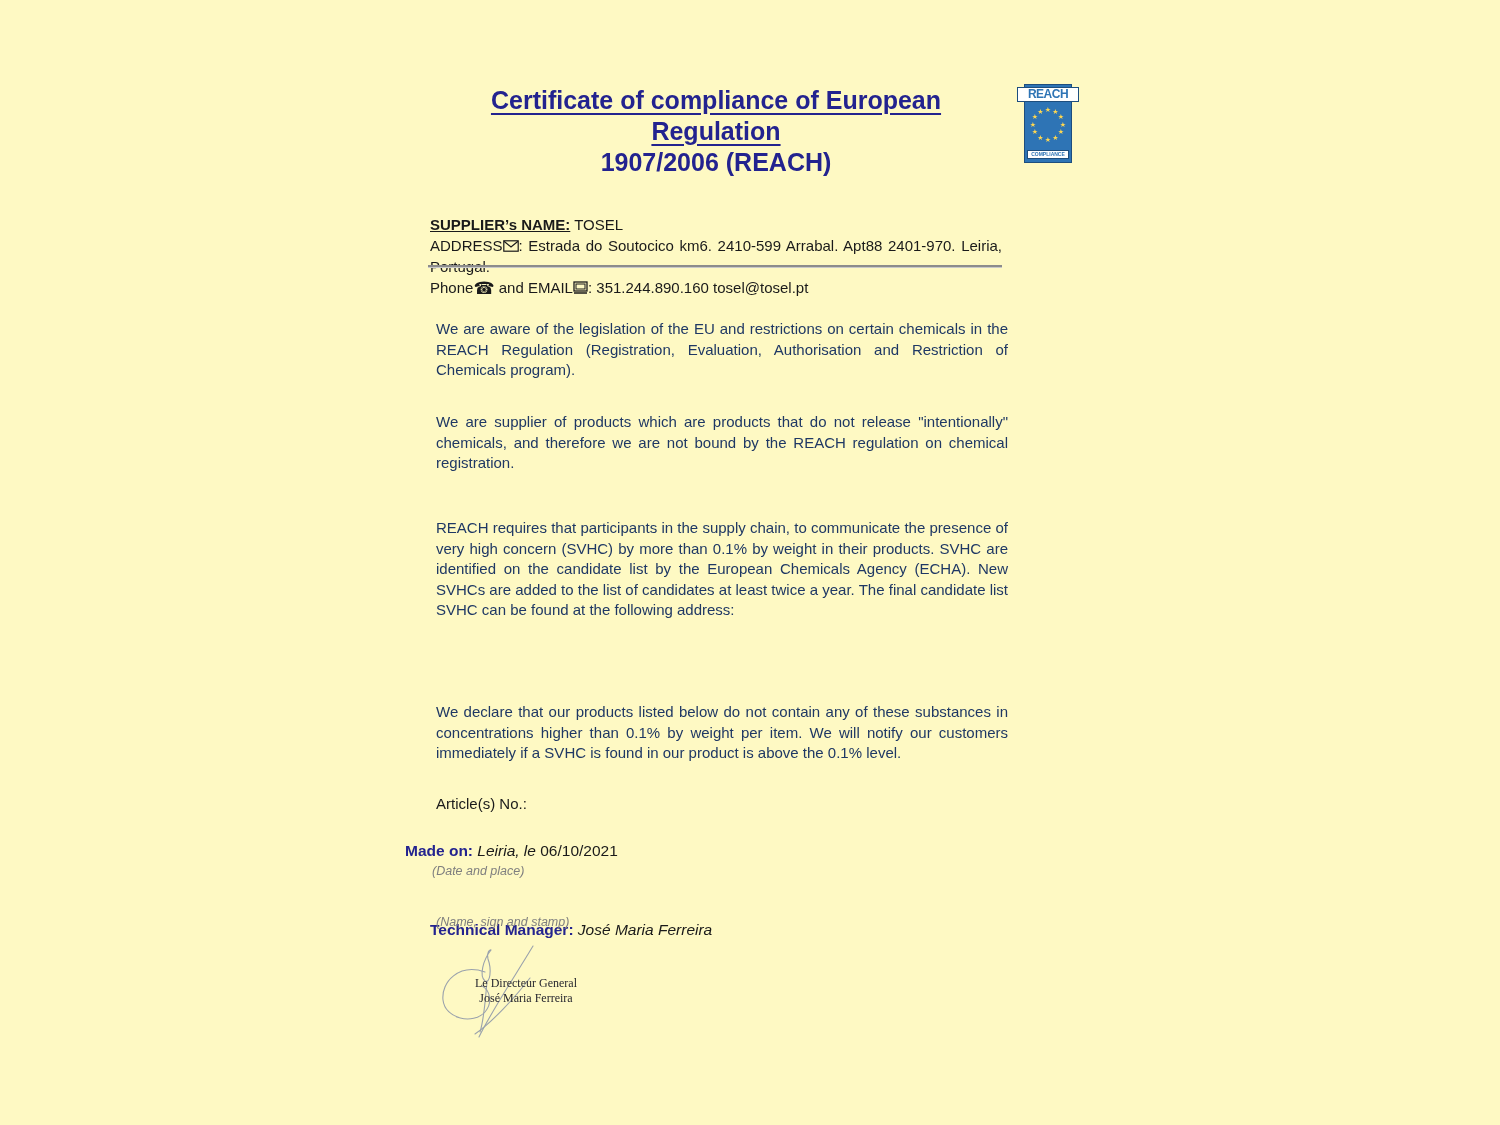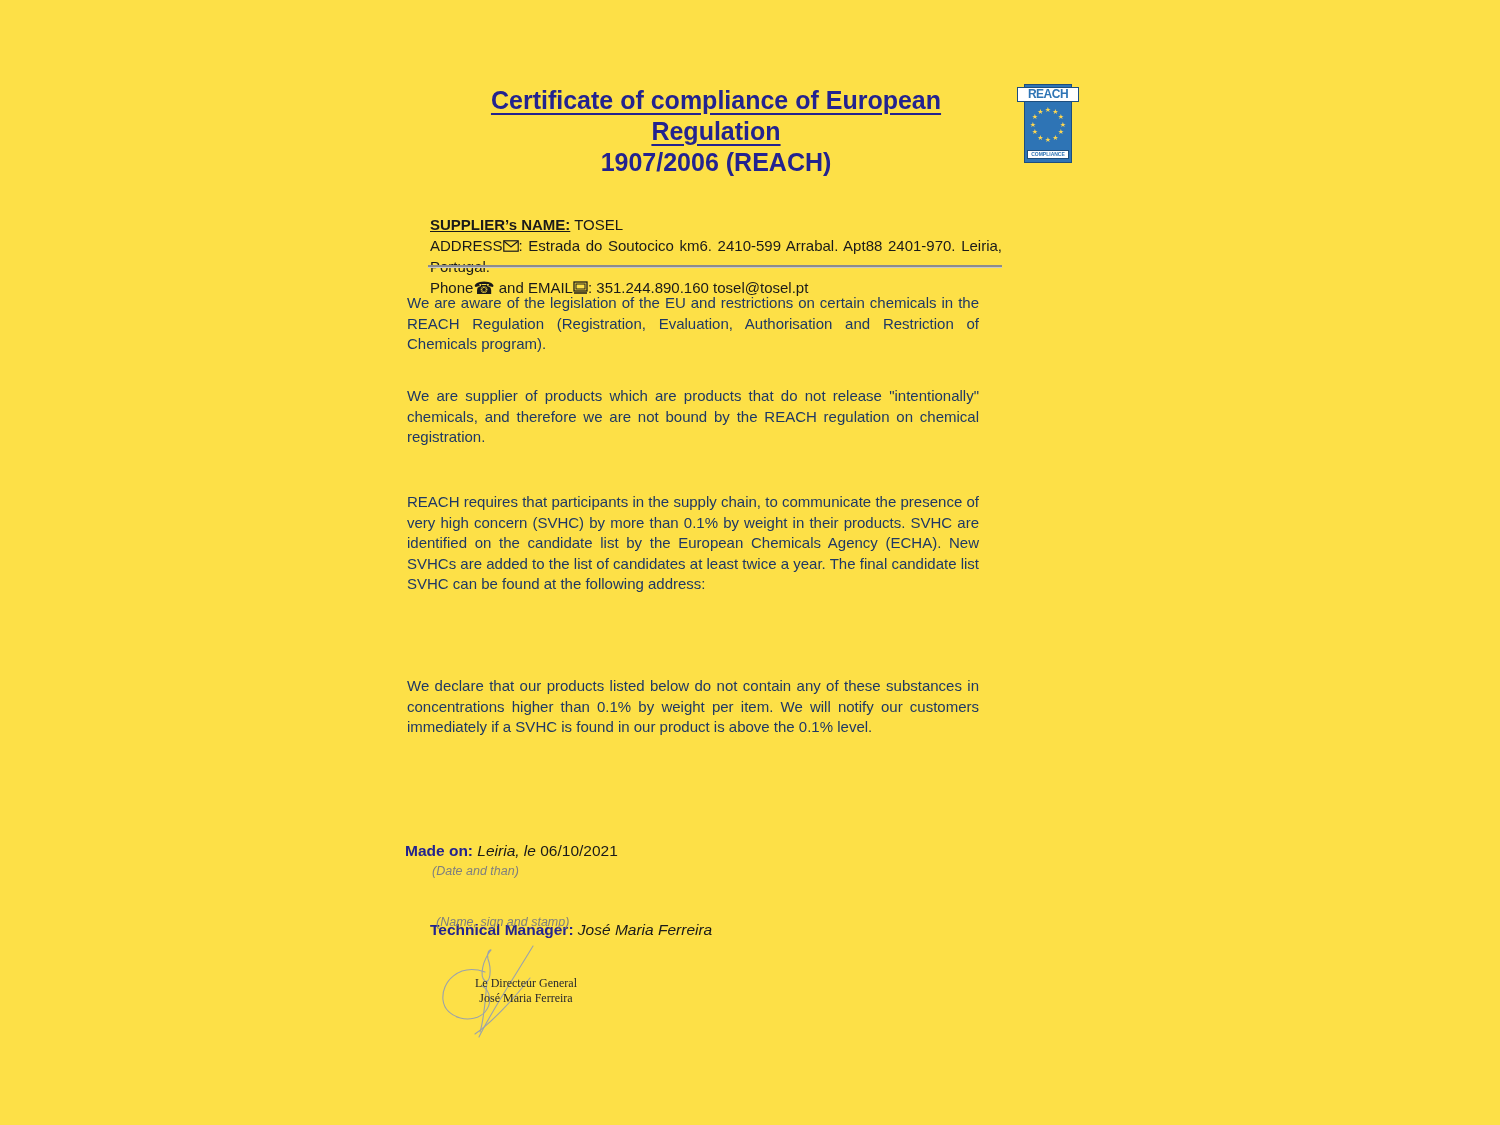--- a/index.html
+++ b/index.html
@@ -1,21 +1,21 @@
 <!DOCTYPE html>
 <html><head>
 <meta charset="utf-8">
 <style>
   html,body { margin:0; padding:0; }
   body {
     width:1500px; height:1125px; background:#ffffff;
     font-family:"Liberation Sans", sans-serif;
     -webkit-font-smoothing:antialiased;
   }
-  .page { position:relative; width:1500px; height:1125px; background:#fde047; overflow:hidden; }
+  .page { position:relative; width:1500px; height:1125px; background:#fef9c3; overflow:hidden; }
 
   
   .title {
     position:absolute; left:430px; top:85px; width:572px;
     text-align:center; font-weight:bold; font-size:25px; line-height:31px;
     color:#23238F;
   }
   .title .u { text-decoration:underline; text-underline-offset:4px; }
 
   
@@ -47,22 +47,22 @@
   .bu { font-weight:bold; text-decoration:underline; }
   .ic { display:inline-block; vertical-align:-1px; }
 
   .rule {
     position:absolute; left:428px; top:265px; width:574px; height:2px;
     background:#8c8c8c; border-bottom:1px solid #c9c9c9;
   }
 
   
   .para {
-    position:absolute; left:407px; width:572px;
-    font-size:15px; line-height:20.6px; color:#1F3864; text-align:justify;
+    position:absolute; left:436px; width:572px;
+    font-size:15px; line-height:20.6px; color:#1F3864; text-align:justify;margin-top:26px;
   }
   .p1 { top:293px; }
   .p2 { top:386px; }
   .p3 { top:492px; }
   .url-line { top:620px; text-align:center; }
   .url-line a {
     color:#1F3864; text-decoration:underline; text-underline-offset:3px; cursor:pointer;
   }
   .p4 { top:676px; }
   .articles { top:768px; color:#1a1a1a; text-align:left; }
@@ -139,25 +139,26 @@
 
   <div class="rule"></div>
 
   <div class="para p1">We are aware of the legislation of the EU and restrictions on certain chemicals in the REACH Regulation (Registration, Evaluation, Authorisation and Restriction of Chemicals program).</div>
   <div class="para p2">We are supplier of products which are products that do not release "intentionally" chemicals, and therefore we are not bound by the REACH regulation on chemical registration.</div>
   <div class="para p3">REACH requires that participants in the supply chain, to communicate the presence of very high concern (SVHC) by more than 0.1% by weight in their products. SVHC are identified on the candidate list by the European Chemicals Agency (ECHA). New SVHCs are added to the list of candidates at least twice a year. The final candidate list SVHC can be found at the following address:</div>
 
 
   <div class="para p4">We declare that our products listed below do not contain any of these substances in concentrations higher than 0.1% by weight per item. We will notify our customers immediately if a SVHC is found in our product is above the 0.1% level.</div>
 
+  <div class="para articles">Article(s) No.:</div>
 
   <div class="made-on">
     <span class="lab">Made on:</span><span class="it"> Leiria, le </span><span>06/10/2021</span>
   </div>
-  <div class="caption cap1">(Date and than)</div>
+  <div class="caption cap1">(Date and place)</div>
 
   <div class="manager">
     <span class="lab">Technical Manager:</span><span class="it"> José Maria Ferreira</span>
   </div>
   <div class="caption cap2">(Name, sign and stamp)</div>
 
   <div class="signature">
     <svg width="170" height="120" viewBox="0 0 170 120">
       <g fill="none" stroke="#9aa2ac" stroke-width="1.1" stroke-linecap="round">
         <path d="M58,10 C50,20 46,36 52,41 C57,44 59,30 55,19 C53,13 57,9 58,10"></path>

